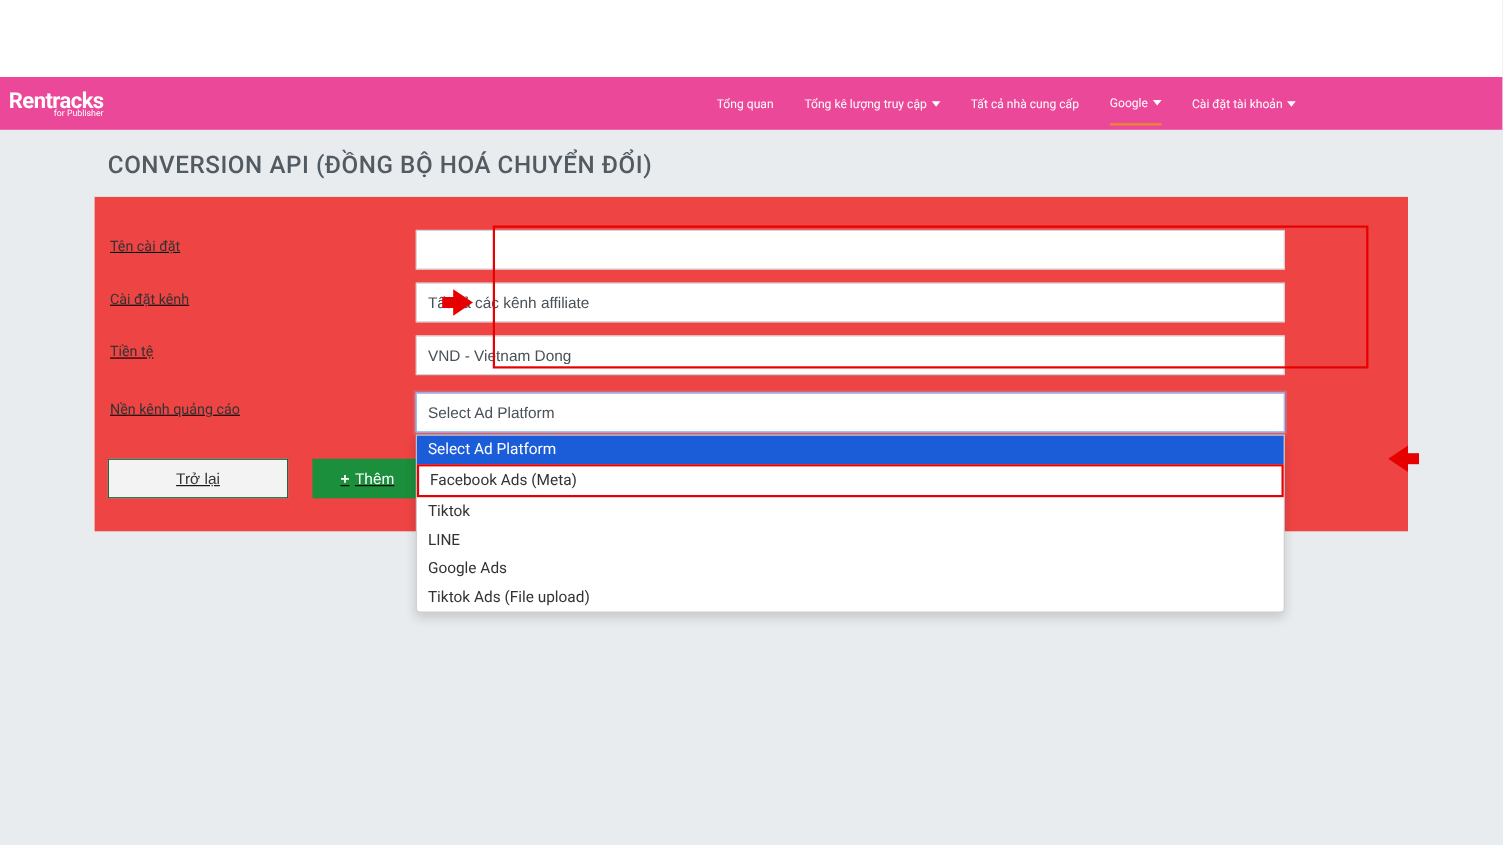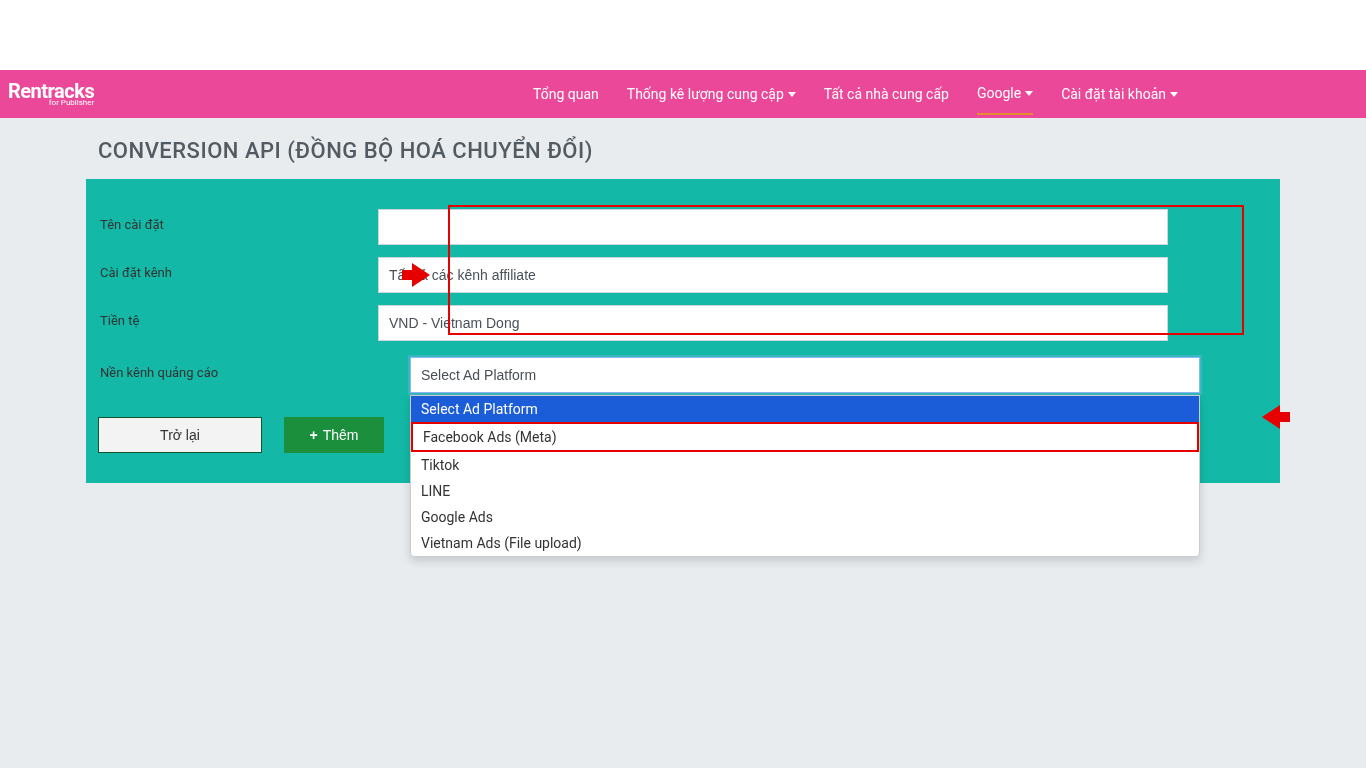--- a/index.html
+++ b/index.html
@@ -31,21 +31,21 @@
     display: block;
     font-size: 8px;
     font-weight: 400;
     letter-spacing: 0;
     text-align: right;
     margin-top: -2px;
   }
   .nav-spacer { flex: 1; }
   .nav-items { display: flex; gap: 28px; align-items: center; padding-right: 180px; }
   .nav-item {
-    font-size: 14px;
+    font-size: 11px;
     color: #fff;
     cursor: pointer;
     display: flex;
     align-items: center;
     gap: 4px;
     white-space: nowrap;
     padding: 12px 0;
   }
   .nav-item.active {
     border-bottom: 2px solid #e58a2e;
@@ -57,24 +57,25 @@
     border-top: 5px solid #fff;
   }
   .page-title {
     font-size: 22px;
     font-weight: 500;
     color: #525a62;
     padding: 20px 0 16px 98px;
     letter-spacing: 0.5px;
   }
   .card {
-    background: #14b8a6;
+    background: #ef4444;
     margin: 0 86px;
     padding: 30px 24px 30px 12px;
     position: relative;
+    text-decoration: underline;
   }
   .form-row {
     display: flex;
     align-items: flex-start;
     margin-bottom: 12px;
   }
   .form-label {
     width: 280px;
     font-size: 13px;
     color: #333;
@@ -199,21 +200,21 @@
   <div class="brand">
     <span>Rentracks</span>
     <span class="sub">for Publisher</span>
   </div>
   <div class="nav-spacer"></div>
   <div class="nav-items">
     <div class="nav-item">
       <span>Tổng quan</span>
     </div>
     <div class="nav-item">
-      <span>Thống kê lượng cung cập</span>
+      <span>Tổng kê lượng truy cập</span>
       <span class="caret-down"></span>
     </div>
     <div class="nav-item">
       <span>Tất cả nhà cung cấp</span>
     </div>
     <div class="nav-item active">
       <span>Google</span>
       <span class="caret-down"></span>
     </div>
     <div class="nav-item">
@@ -247,29 +248,29 @@
 
   <div class="form-row">
     <div class="form-label">Tiền tệ</div>
     <div class="form-control-wrap">
       <input type="text" class="text-input" value="VND - Vietnam Dong" style="">
     </div>
   </div>
 
   <div class="form-row" style="margin-top:16px;">
     <div class="form-label">Nền kênh quảng cáo</div>
-    <div class="form-control-wrap" style="position:relative;margin-left:32px;">
+    <div class="form-control-wrap" style="position:relative;">
       <input type="text" class="select-control platform" value="Select Ad Platform" style="">
       <div class="dropdown-panel">
         <div class="dropdown-option selected">Select Ad Platform</div>
         <div class="dropdown-option highlighted">Facebook Ads (Meta)</div>
         <div class="dropdown-option">Tiktok</div>
         <div class="dropdown-option">LINE</div>
         <div class="dropdown-option">Google Ads</div>
-        <div class="dropdown-option">Vietnam Ads (File upload)</div>
+        <div class="dropdown-option">Tiktok Ads (File upload)</div>
       </div>
     </div>
   </div>
 
   <div class="buttons-row">
     <button class="btn btn-back">
       <span>Trở lại</span>
     </button>
     <button class="btn btn-add">
       <span class="plus-icon">+</span>

